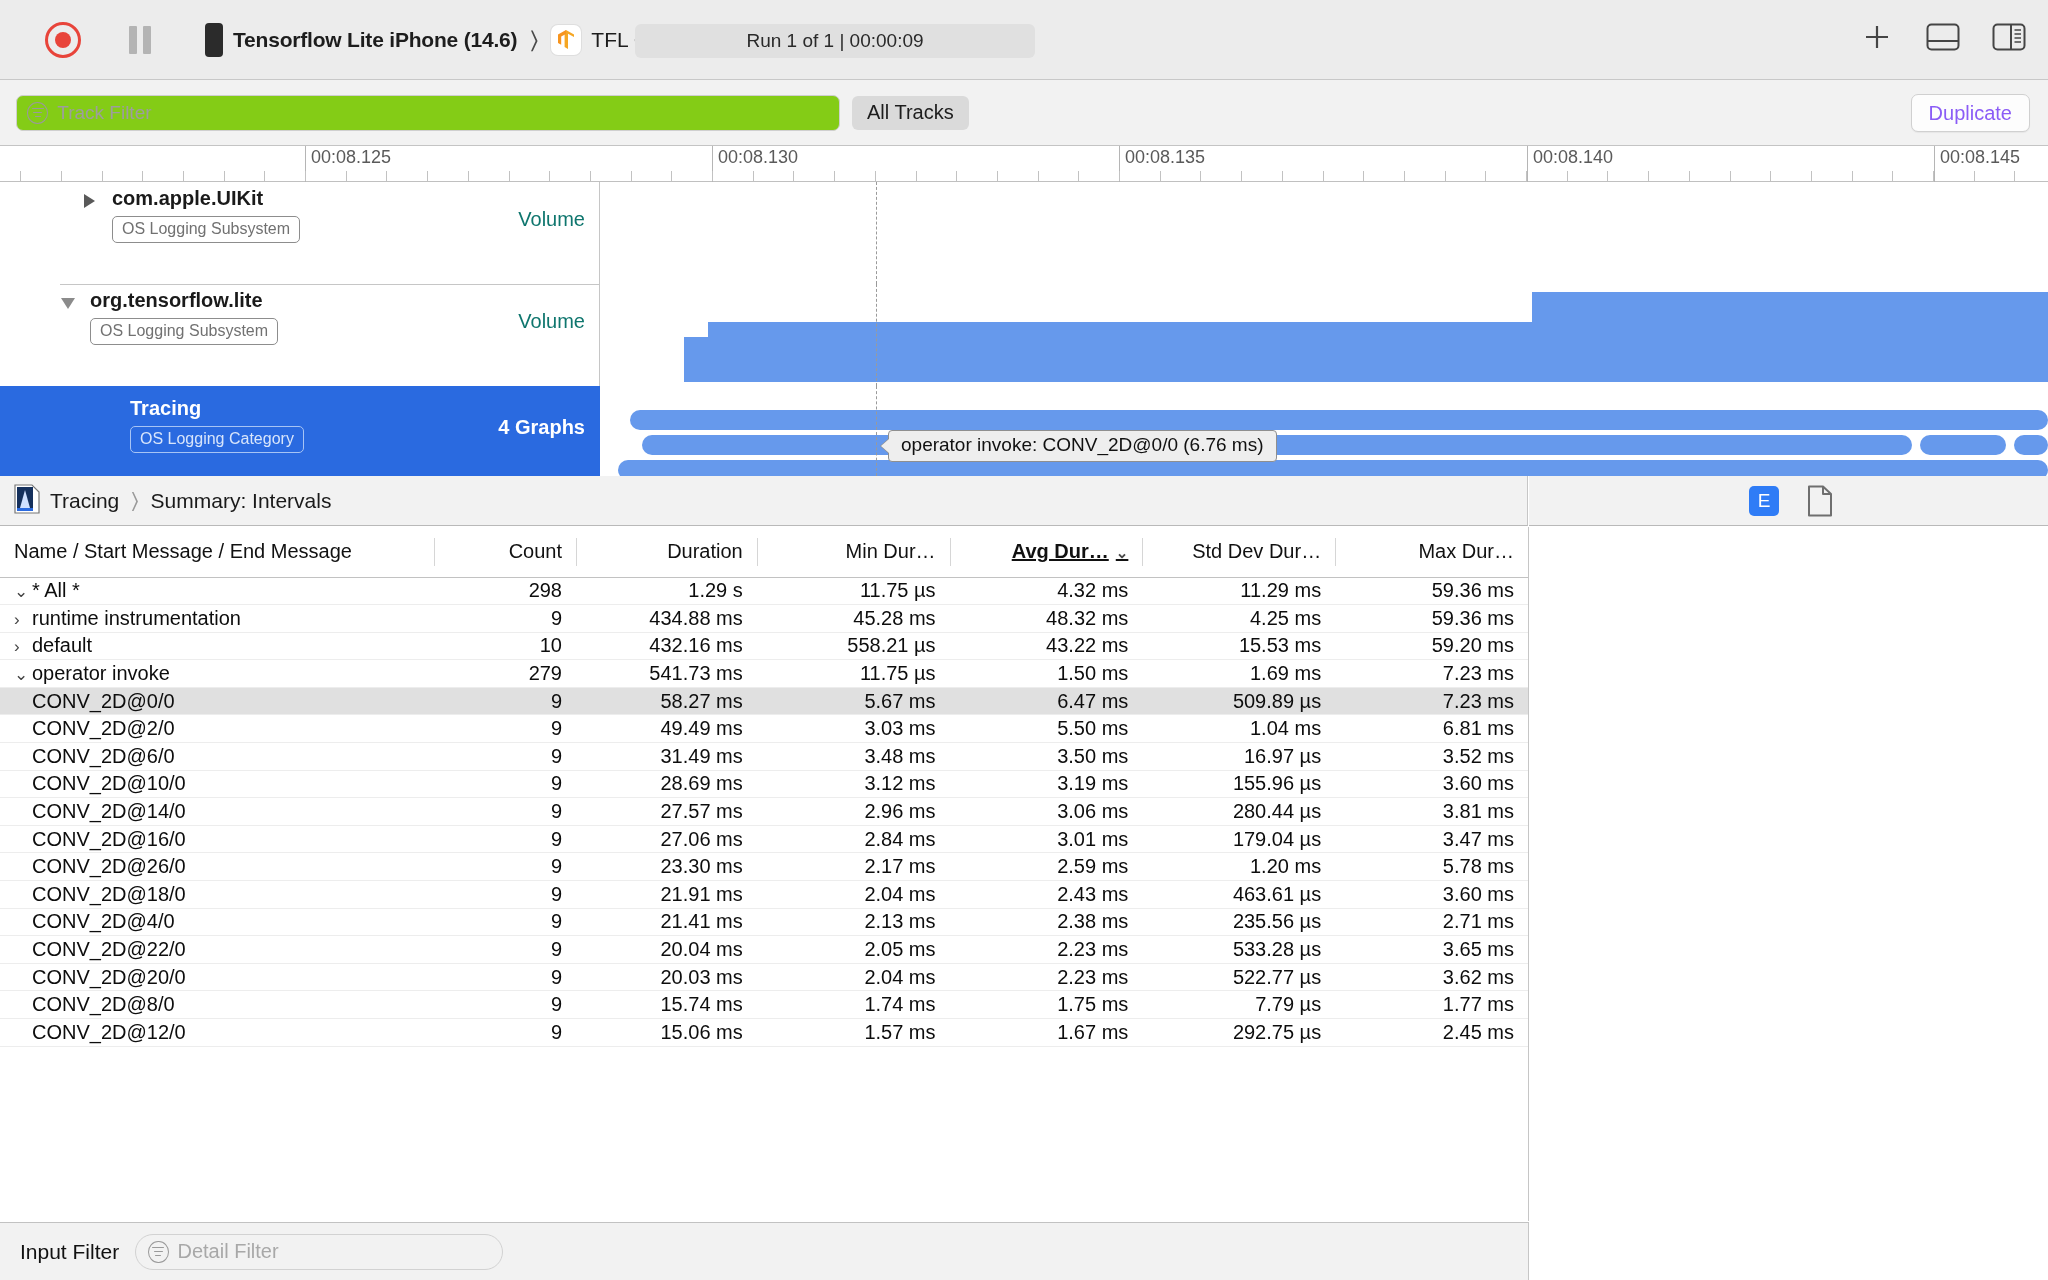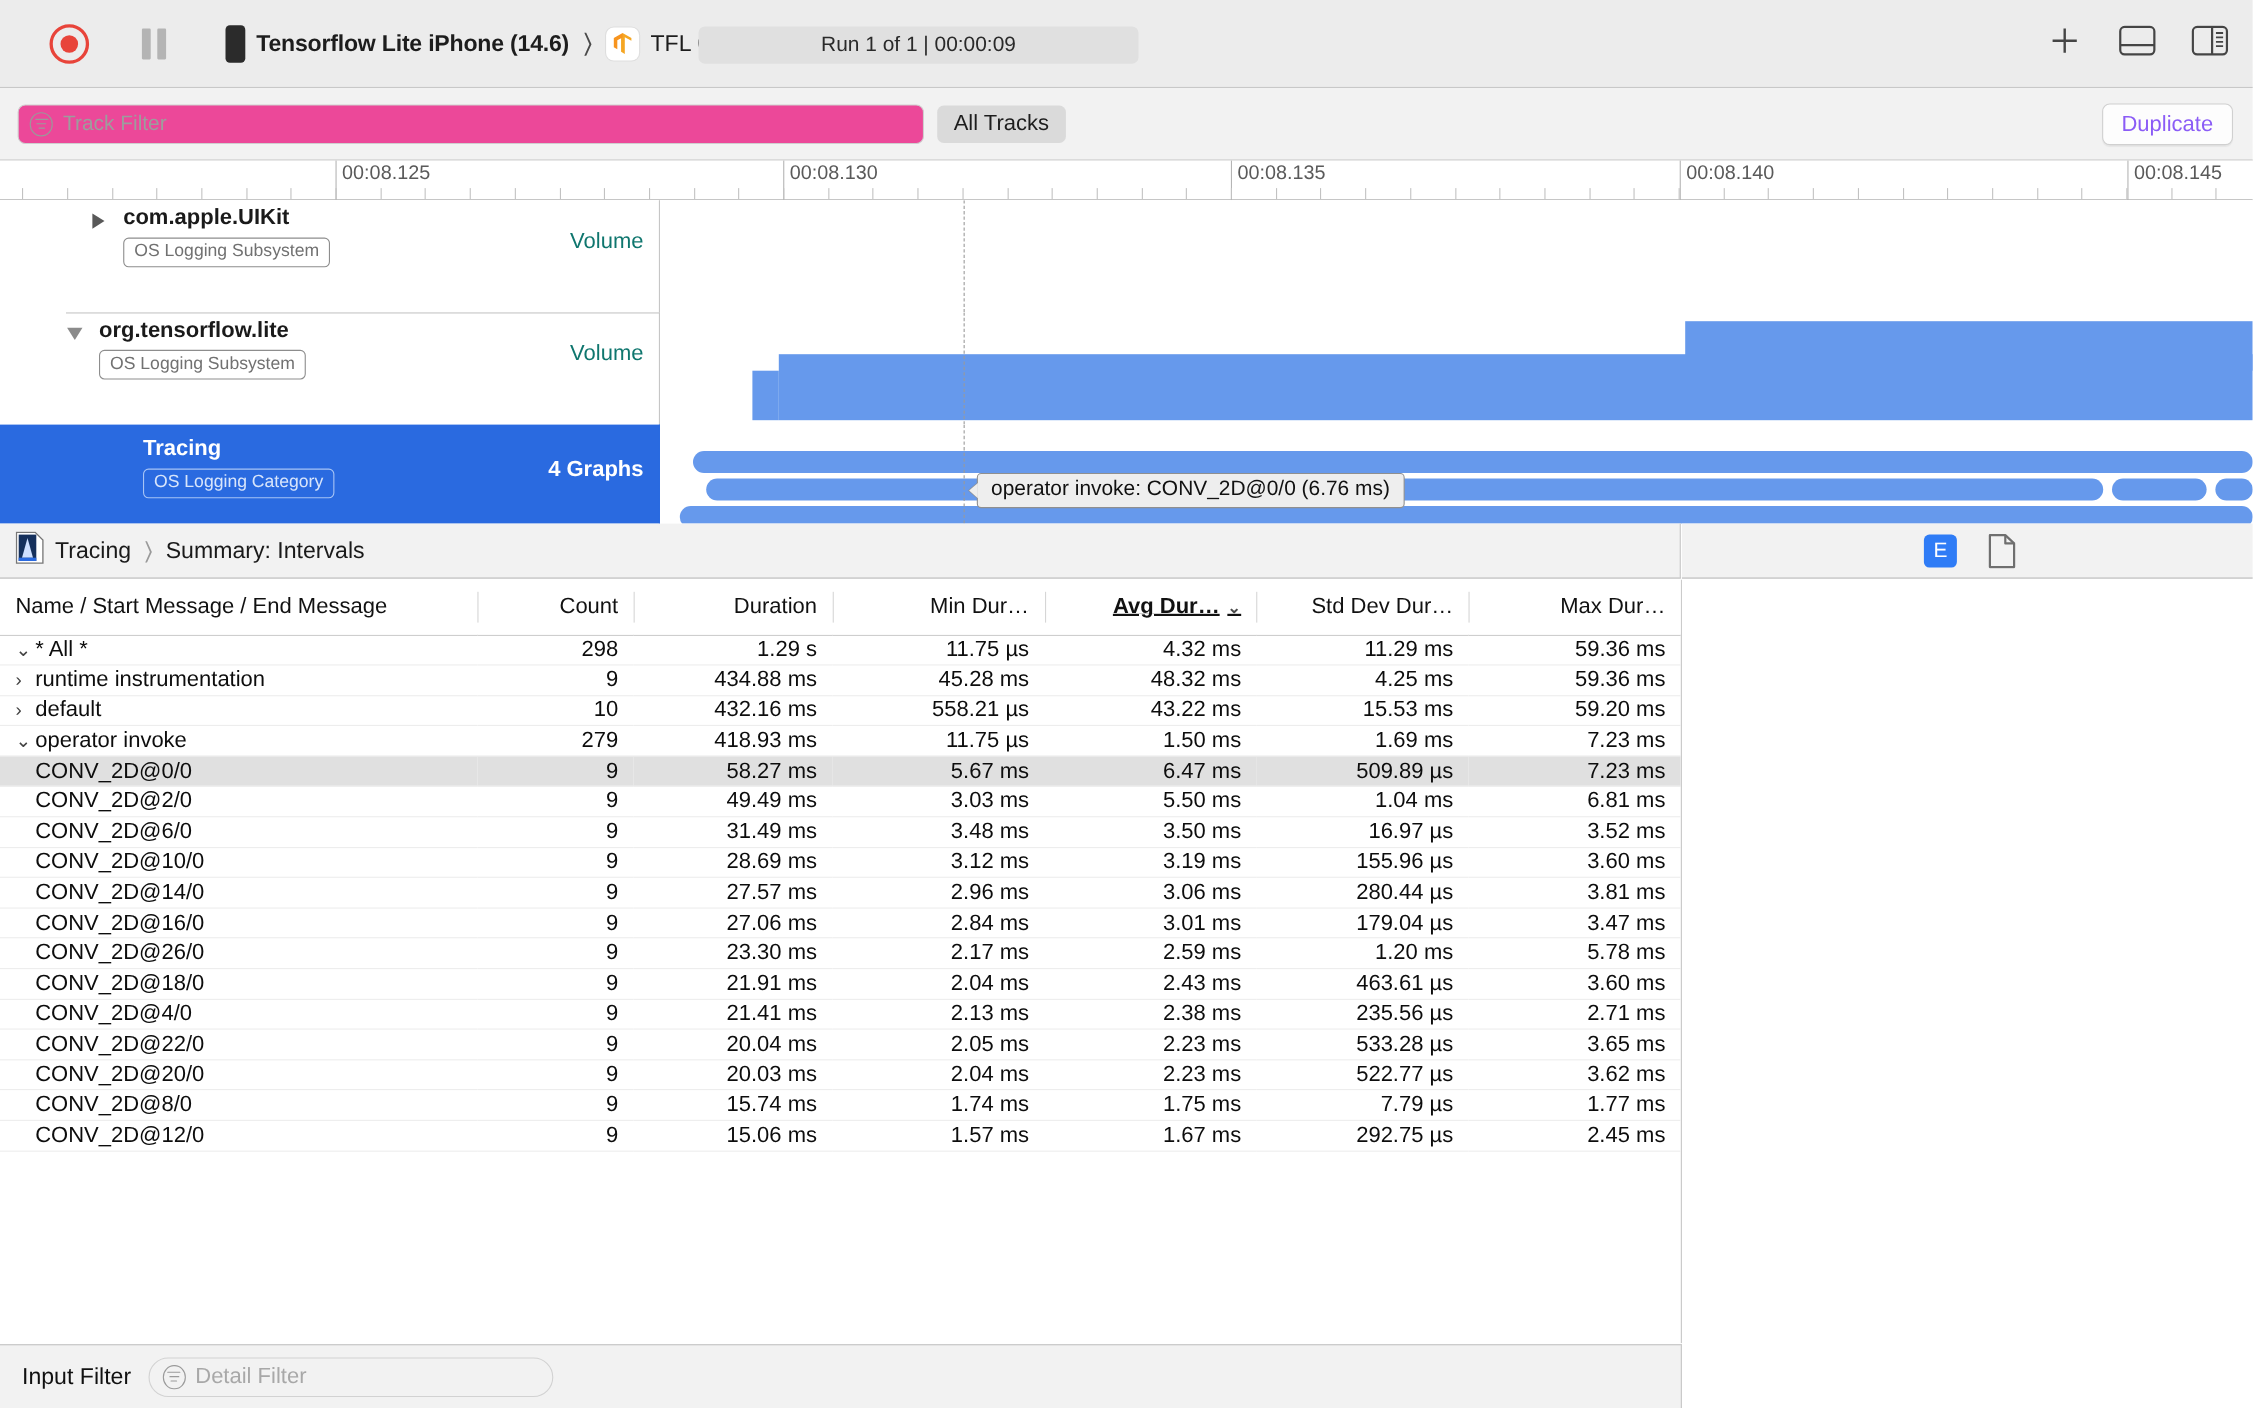--- a/index.html
+++ b/index.html
@@ -59,21 +59,21 @@
   .tb-icon { width: 34px; height: 34px; display: flex; align-items: center; justify-content: center; }
 
   
   .filterbar {
     position: absolute; top: 80px; left: 0; width: 2048px; height: 66px;
     background: #f2f2f2; border-bottom: 1px solid #c4c4c4;
     display: flex; align-items: center;
   }
   .track-filter {
     margin-left: 16px; width: 824px; height: 36px;
-    background: #ec4899; border: 1px solid #cfcfcf; border-radius: 7px;
+    background: #84cc16; border: 1px solid #cfcfcf; border-radius: 7px;
     display: flex; align-items: center; padding: 0 10px; gap: 9px;
   }
   .filter-glyph {
     width: 22px; height: 22px; border: 1.6px solid #9a9a9a; border-radius: 50%;
     display: flex; flex-direction: column; align-items: center; justify-content: center; gap: 2.5px;
   }
   .filter-glyph b { display:block; background:#9a9a9a; height: 1.6px; border-radius:1px; }
   .filter-glyph b:nth-child(1){ width: 12px; }
   .filter-glyph b:nth-child(2){ width: 9px; }
   .filter-glyph b:nth-child(3){ width: 6px; }
@@ -466,21 +466,21 @@
             <td class="v-num">10</td>
             <td class="v-num">432.16 ms</td>
             <td class="v-num">558.21 µs</td>
             <td class="v-num">43.22 ms</td>
             <td class="v-num">15.53 ms</td>
             <td class="v-num">59.20 ms</td>
           </tr>
           <tr>
             <td class="v-name indent1"><span class="row-arrow">⌄</span><span>operator invoke</span></td>
             <td class="v-num">279</td>
-            <td class="v-num">418.93 ms</td>
+            <td class="v-num">541.73 ms</td>
             <td class="v-num">11.75 µs</td>
             <td class="v-num">1.50 ms</td>
             <td class="v-num">1.69 ms</td>
             <td class="v-num">7.23 ms</td>
           </tr>
           <tr class="selected">
             <td class="v-name indent2"><span class="row-arrow"></span><span>CONV_2D@0/0</span></td>
             <td class="v-num">9</td>
             <td class="v-num">58.27 ms</td>
             <td class="v-num">5.67 ms</td>

